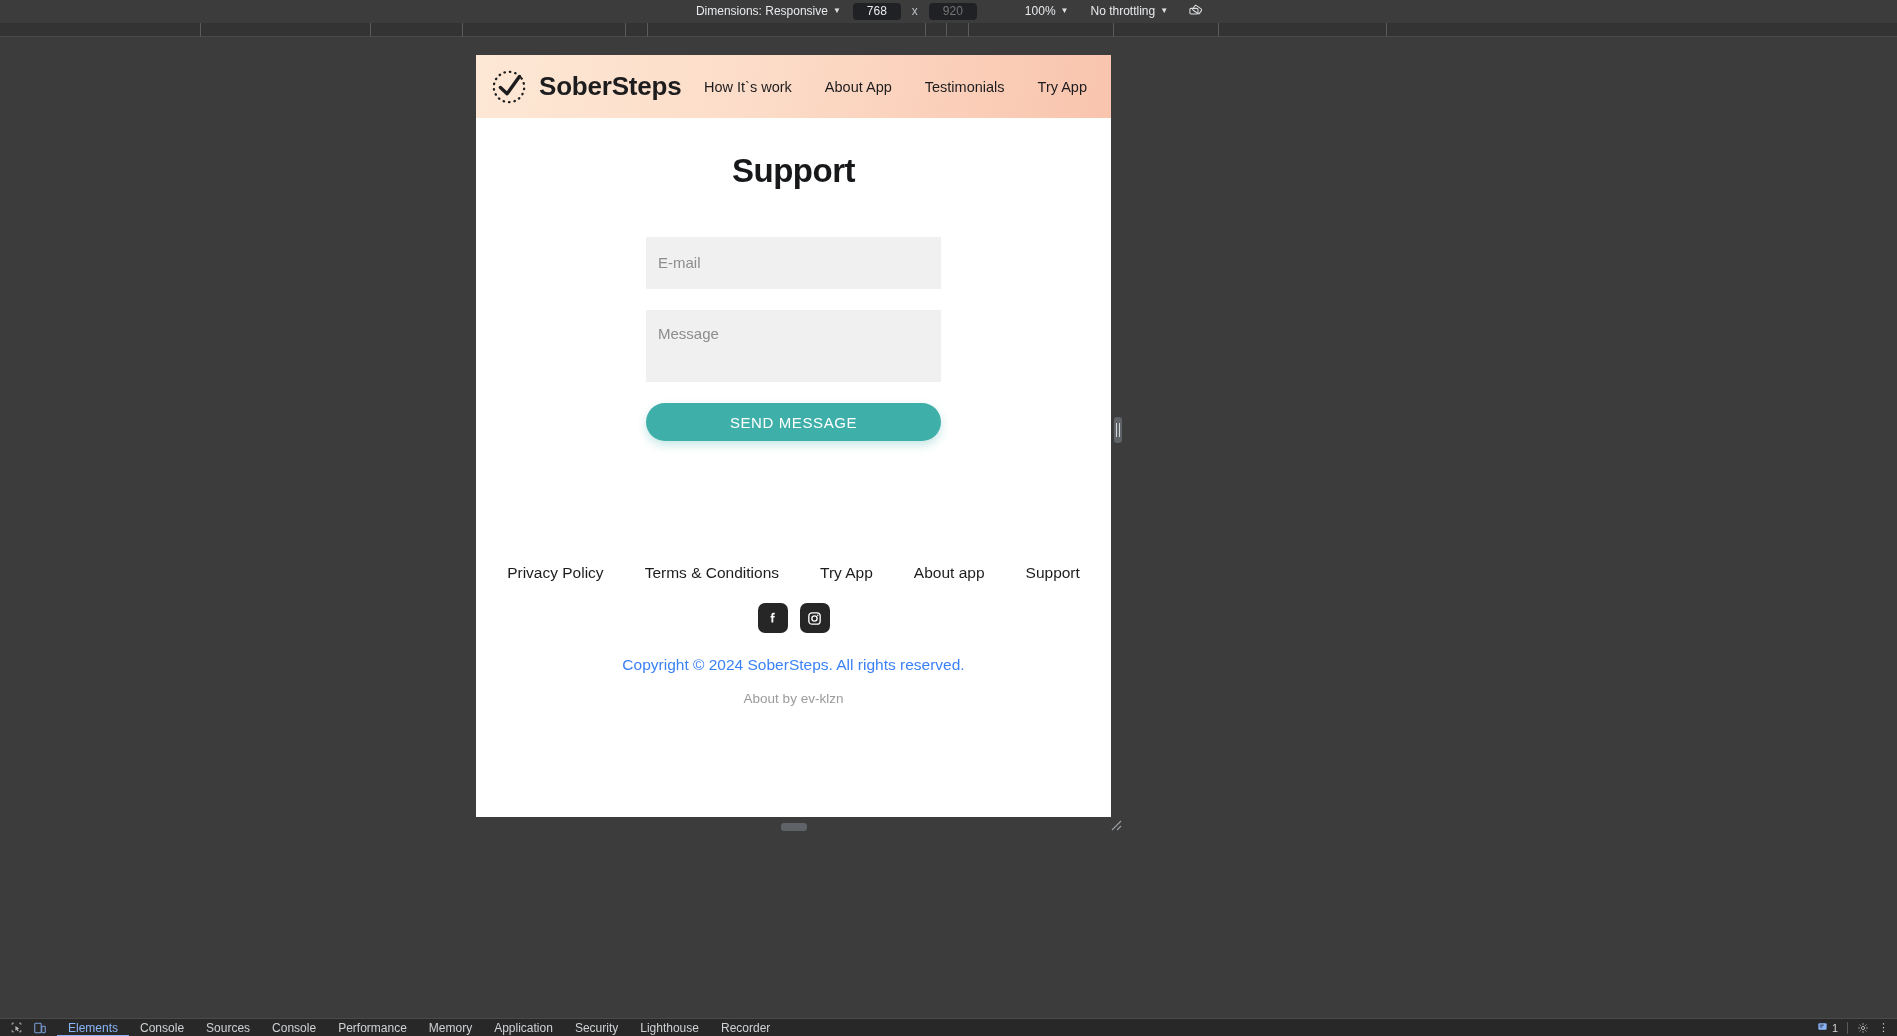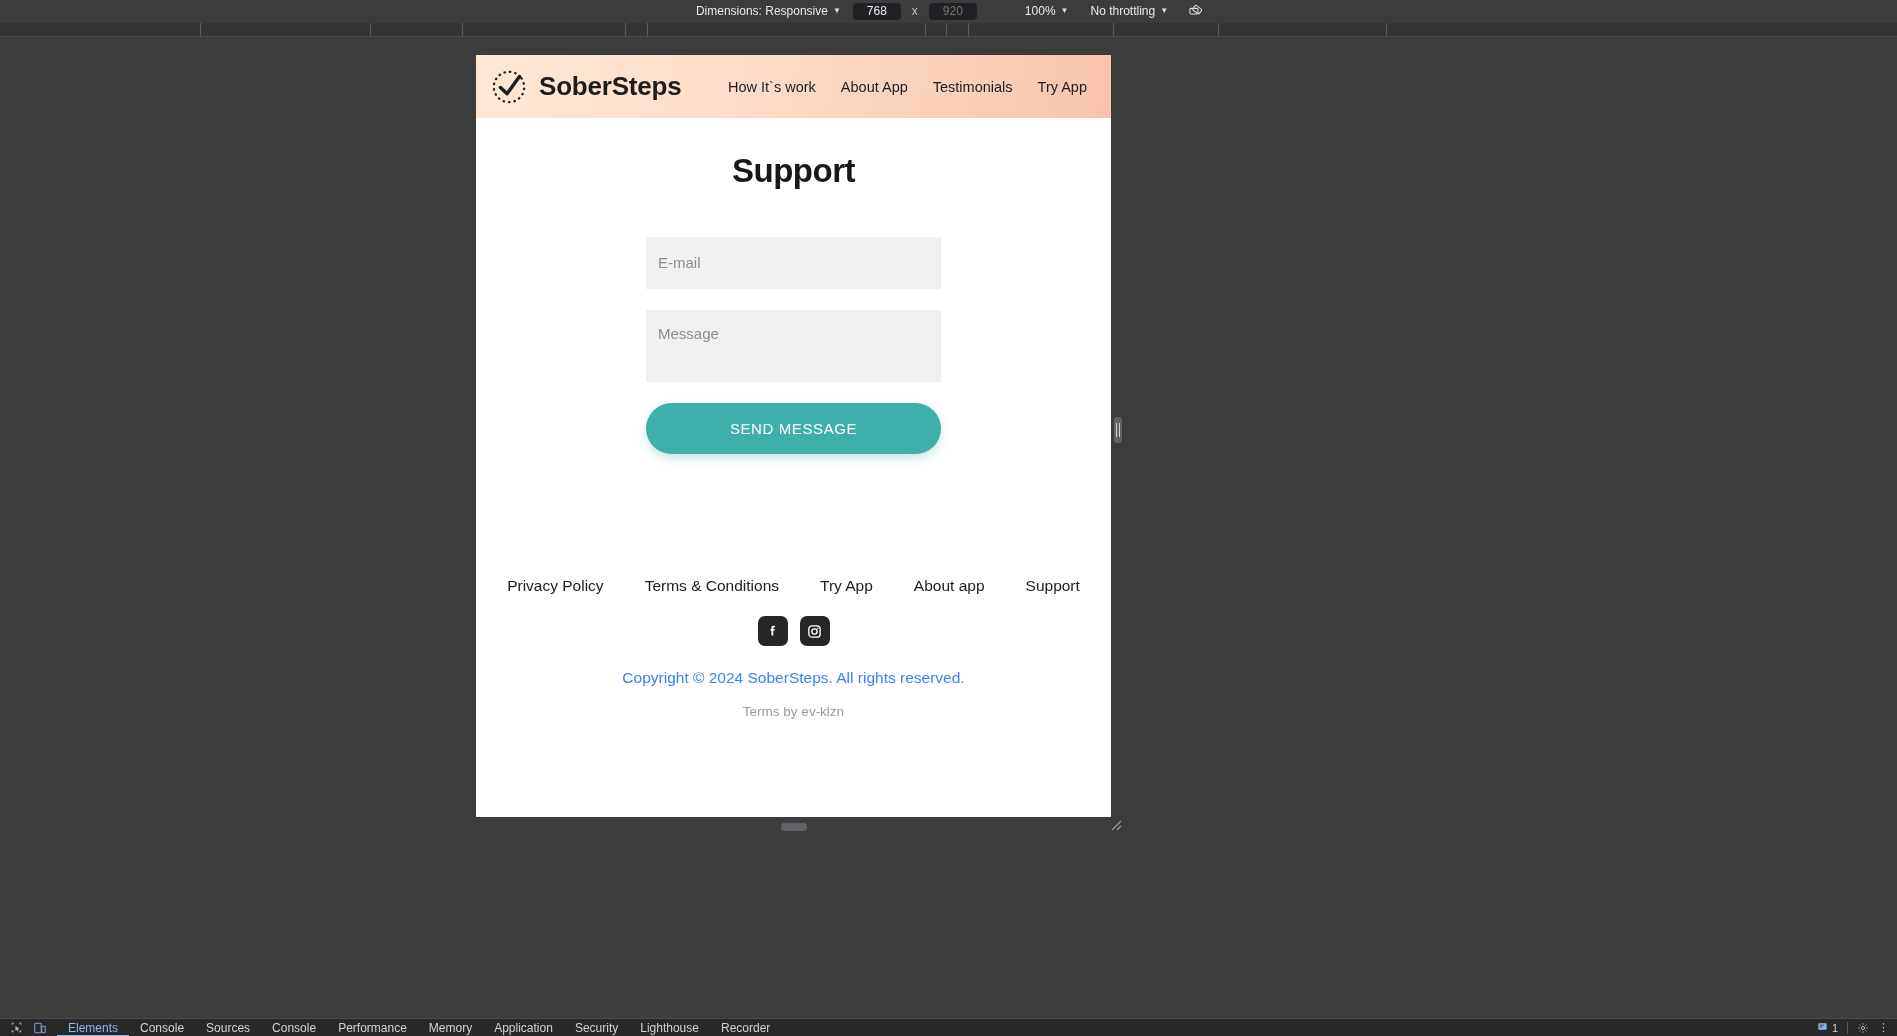--- a/index.html
+++ b/index.html
@@ -91,20 +91,21 @@
   #brand { display: flex; align-items: center; gap: 11px; }
   #logo-mark { width: 38px; height: 38px; position: relative; flex: none; }
   #brand-name {
     font-size: 26px; font-weight: bold; color: #1d1d1f;
     letter-spacing: -0.2px;
   }
   #main-nav { margin-left: auto; display: flex; align-items: center; gap: 25px; }
   .nav-link {
     font-size: 14.5px; color: #1d1d1f; cursor: pointer;
     white-space: nowrap;
+    margin-left: 8px;
   }
 
   
   #support-main { padding-top: 34px; }
   #page-title {
     text-align: center; font-size: 33px; font-weight: bold;
     color: #17181a; letter-spacing: -0.5px;
   }
   #support-form {
     width: 295px; margin: 47px auto 0;
@@ -116,21 +117,21 @@
     font-size: 15px; color: #1d4ed8;
     padding: 0 12px;
   }
   .field::placeholder { color: #8d8d8d; }
   #email-input { height: 52px; line-height: 52px; }
   #message-input {
     height: 72px; margin-top: 21px; padding-top: 14px;
     resize: none; line-height: 1.3;
   }
   #send-button {
-    margin-top: 21px; height: 51px; width: 100%;
+    margin-top: 21px; height: 38px; width: 100%;
     background: #3fafaa; border: none; border-radius: 26px;
     color: #ffffff; font-size: 15px; letter-spacing: 0.6px;
     font-family: "Liberation Sans", sans-serif;
     cursor: pointer;
     box-shadow: 0 4px 10px rgba(63,175,170,0.30);
   }
 
   
   #site-footer { margin-top: 123px; padding-bottom: 14px; }
   #footer-links {
@@ -268,21 +269,21 @@
         <span class="social-btn">
           <svg width="17" height="17" viewBox="0 0 24 24" fill="none" stroke="#ffffff" stroke-width="1.9">
             <rect x="4" y="4" width="16" height="16" rx="4.6"></rect>
             <circle cx="12" cy="12" r="3.7"></circle>
             <circle cx="16.6" cy="7.5" r="1.1" fill="#ffffff" stroke="none"></circle>
           </svg>
         </span>
       </div>
 
       <div id="copyright">Copyright © 2024 SoberSteps. All rights reserved.</div>
-      <div id="made-by">Terms by ev-klzn</div>
+      <div id="made-by">About by ev-klzn</div>
     </footer>
   </div>
 
   <div id="handle-right">
       <i></i>
       <i></i>
     </div>
   <div id="handle-bottom"></div>
   <div id="handle-corner">
     <svg width="13" height="13" viewBox="0 0 13 13" stroke="#9aa0a6" stroke-width="1.1">

